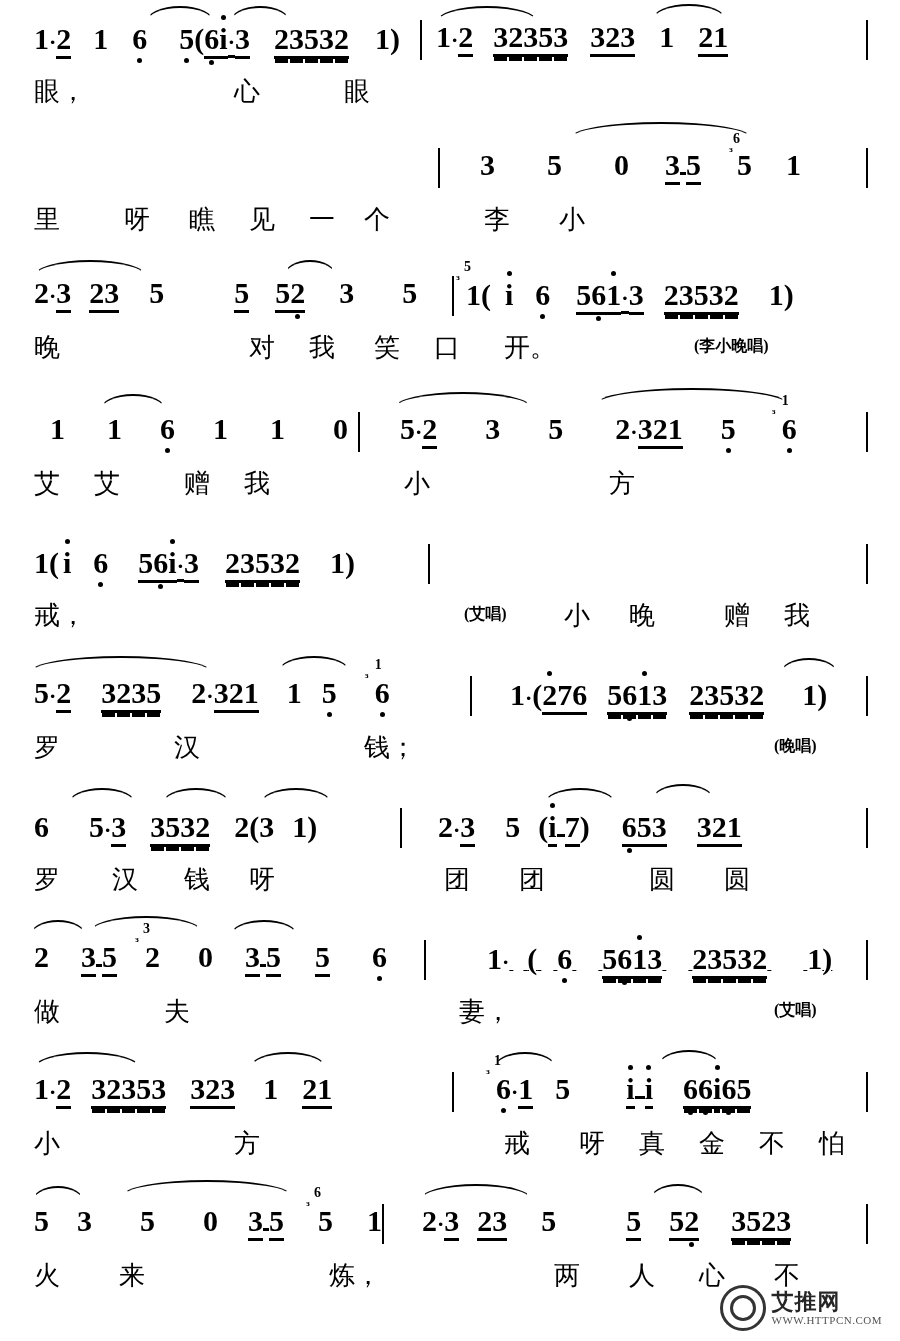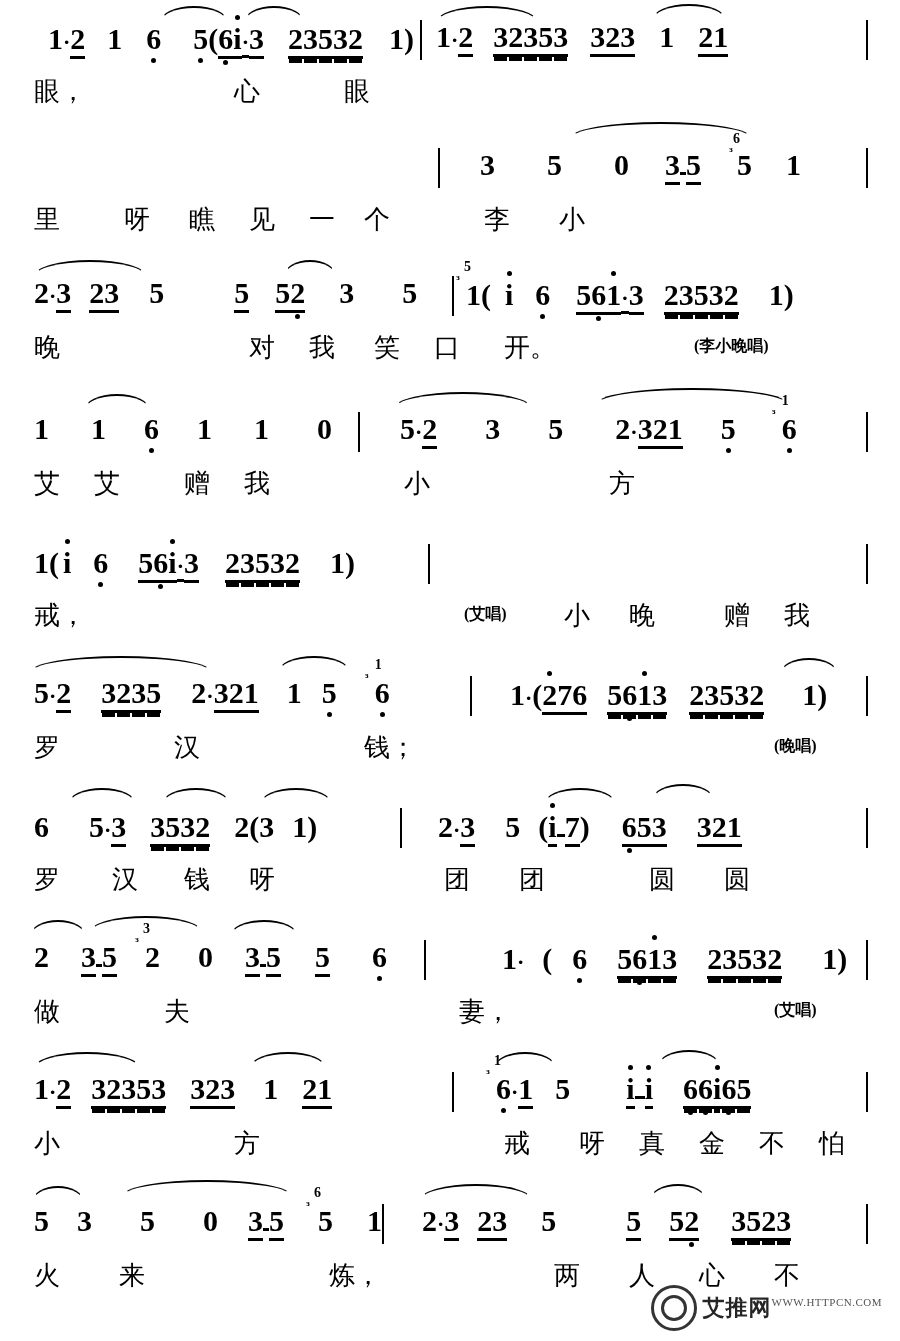--- a/index.html
+++ b/index.html
@@ -130,30 +130,30 @@
   .wm-text {
     font-size: 22px;
     font-weight: bold;
     letter-spacing: 1px;
   }
   .wm-sub {
     font-size: 11px;
     letter-spacing: 0.5px;
     color: #333;
   }
-  .wm-col { display:flex; flex-direction:row; line-height:1.1; }
+  .wm-col { display:flex; flex-direction:column; line-height:1.1; }
 </style>
 </head>
 <body>
 
 <div class="sheet">
 
   <div class="system" style="position:absolute; left:0; top:0; width:900px; height:120px;">
 
-    <div style="position:absolute; left:48px; top:22px;">
+    <div style="position:absolute; left:34px; top:22px;">
       <span class="slur" style="left:112px; top:-16px; width:66px;"></span>
       <span class="slur" style="left:196px; top:-16px; width:58px;"></span>
       <span class="note">1</span><span class="note" style="font-size:22px;">·</span><span class="note beam1">2</span>
       <span style="display:inline-block;width:14px;"></span>
       <span class="note">1</span>
       <span style="display:inline-block;width:16px;"></span>
       <span class="note dotu">6</span>
       <span style="display:inline-block;width:24px;"></span>
       <span class="note dotu">5</span><span class="paren">(</span><span class="note beam1 dotu">6</span><span class="note beam1 doto">i</span><span class="note beam1" style="font-size:22px;">·</span><span class="note beam1">3</span>
       <span style="display:inline-block;width:16px;"></span>
@@ -251,21 +251,21 @@
       <span class="lyric" style="left:215px;">对</span>
       <span class="lyric" style="left:275px;">我</span>
       <span class="lyric" style="left:340px;">笑</span>
       <span class="lyric" style="left:400px;">口</span>
       <span class="lyric" style="left:470px;">开。</span>
       <span class="lyric small" style="left:660px; top:6px;">(李小晚唱)</span>
     </div>
   </div>
 
   <div class="system" style="position:absolute; left:0; top:388px; width:900px; height:128px;">
-    <div style="position:absolute; left:34px; top:26px;">
+    <div style="position:absolute; left:50px; top:26px;">
       <span class="slur" style="left:50px; top:-20px; width:64px;"></span>
       <span class="note">1</span>
       <span style="display:inline-block;width:34px;"></span>
       <span class="note">1</span>
       <span style="display:inline-block;width:30px;"></span>
       <span class="note dotu">6</span>
       <span style="display:inline-block;width:30px;"></span>
       <span class="note">1</span>
       <span style="display:inline-block;width:34px;"></span>
       <span class="note">1</span>
@@ -415,21 +415,21 @@
       <span style="display:inline-block;width:30px;"></span>
       <span class="note">0</span>
       <span style="display:inline-block;width:24px;"></span>
       <span class="note beam1">3</span><span style="display:inline-block;width:6px;" class="beam1"></span><span class="note beam1">5</span>
       <span style="display:inline-block;width:26px;"></span>
       <span class="note beam1">5</span>
       <span style="display:inline-block;width:34px;"></span>
       <span class="note dotu">6</span>
     </div>
     <div class="bar" style="position:absolute; left:424px; top:24px;"></div>
-    <div style="position:absolute; left:502px; top:26px;">
+    <div style="position:absolute; left:487px; top:26px;text-decoration:underline;">
       <span class="note">1</span><span class="note" style="font-size:22px;">·</span>
       <span style="display:inline-block;width:10px;"></span>
       <span class="paren">(</span>
       <span style="display:inline-block;width:12px;"></span>
       <span class="note dotu">6</span>
       <span style="display:inline-block;width:22px;"></span>
       <span class="note beam2">5</span><span class="note beam2 dotu">6</span><span class="note beam2 doto">1</span><span class="note beam2">3</span>
       <span style="display:inline-block;width:22px;"></span>
       <span class="note beam2">2</span><span class="note beam2">3</span><span class="note beam2">5</span><span class="note beam2">3</span><span class="note beam2">2</span>
       <span style="display:inline-block;width:32px;"></span>

